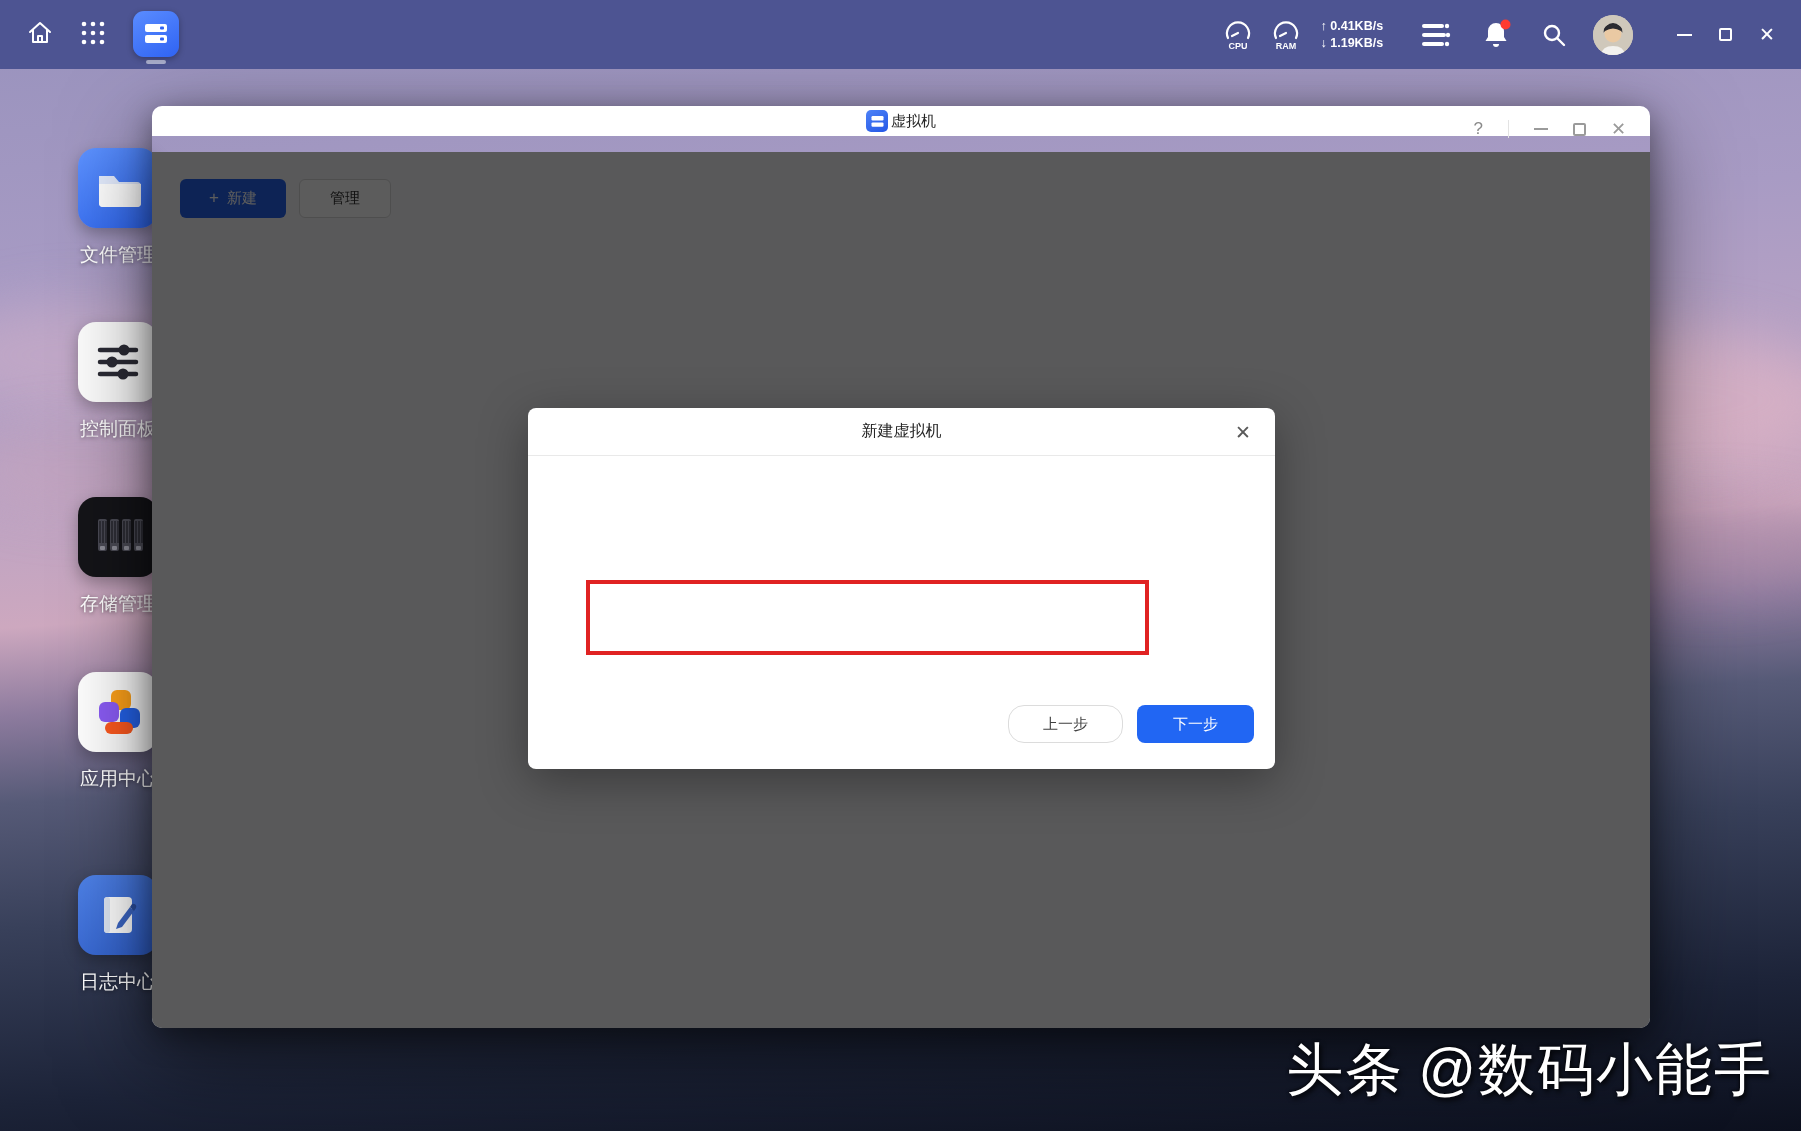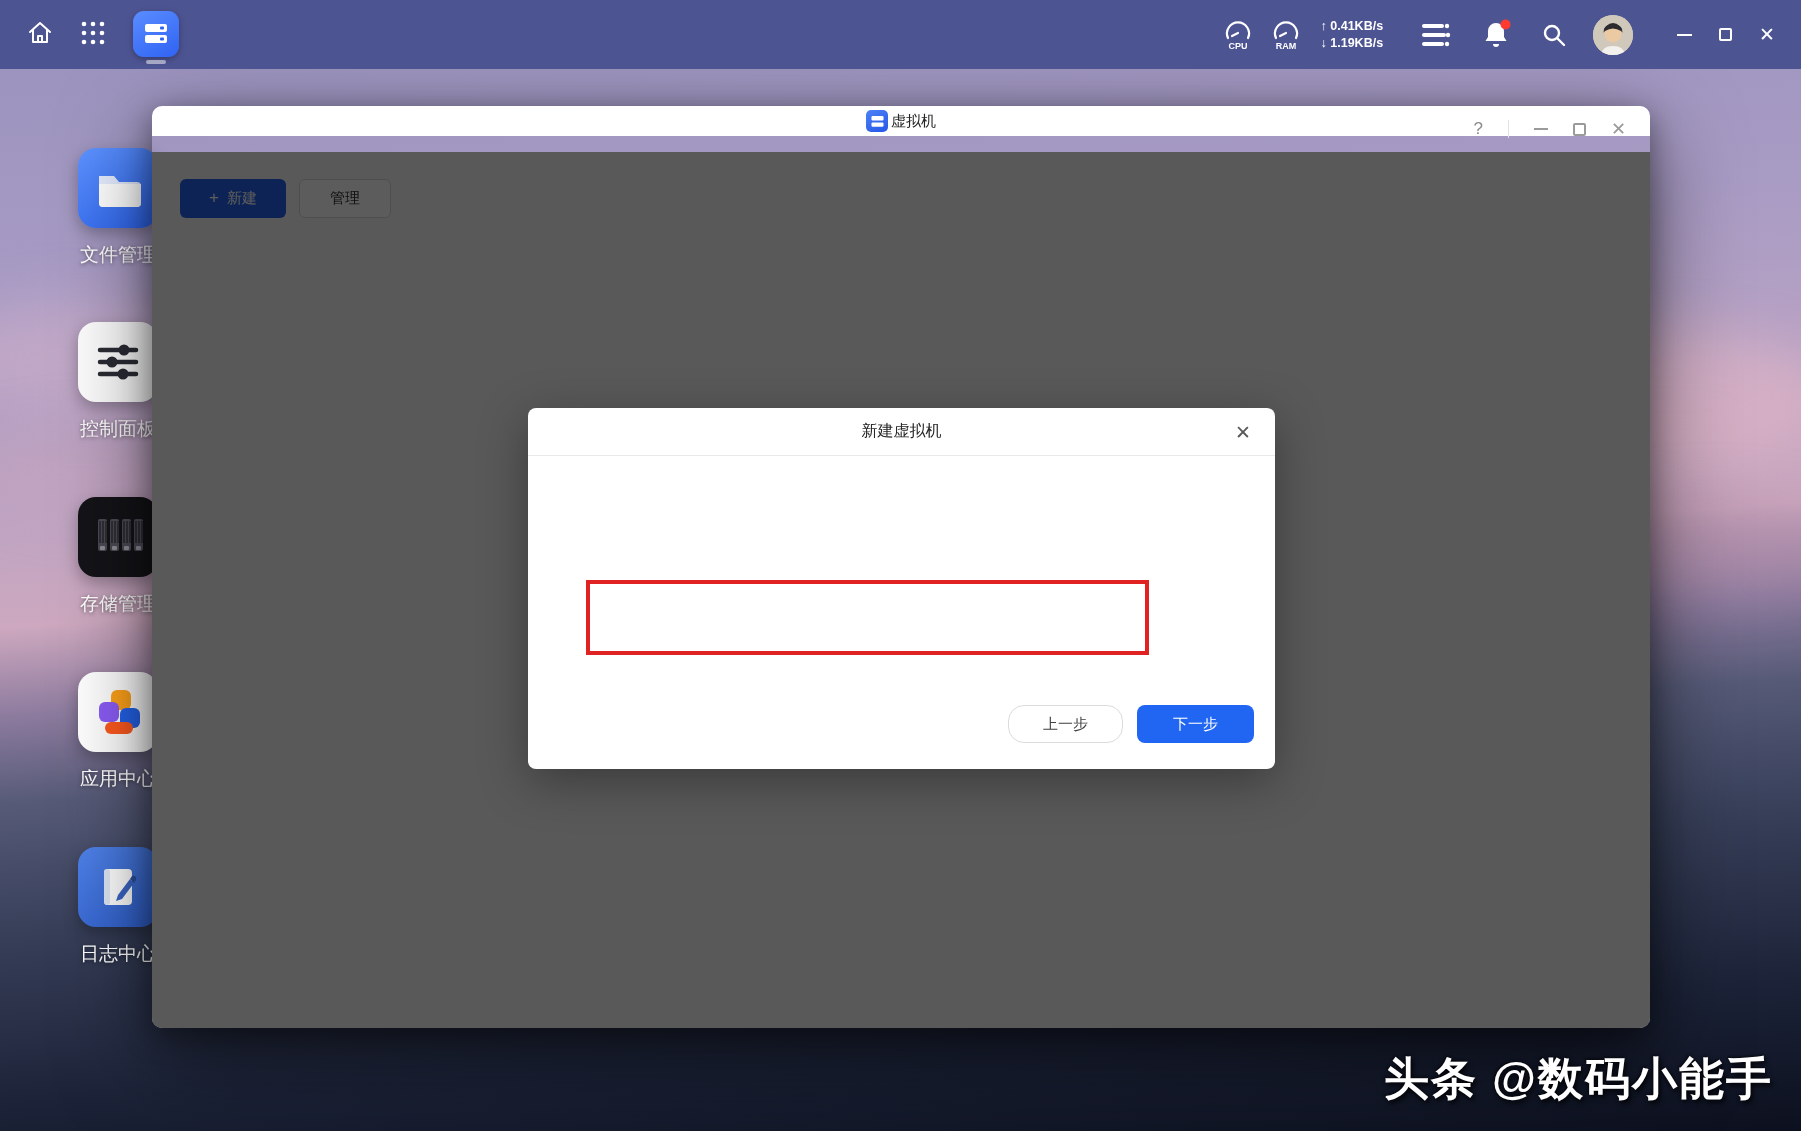--- a/index.html
+++ b/index.html
@@ -89,22 +89,22 @@
   .td-total { left:47.6%; } .td-avail { left:78.6%; }
   .annotation-red { position:absolute; left:58px; top:172px; width:563px; height:75px;
     border:4px solid #e02222; z-index:20; pointer-events:none; }
   .dlg-footer { position:absolute; right:21px; bottom:26px; display:flex; gap:14px; }
   .btn-prev { width:115px; height:38px; background:#fff; border:1px solid #dcdcdc; border-radius:16px;
     color:#404040; font-size:15px; font-family:inherit; }
   .btn-next { width:117px; height:38px; background:#2166f3; border:none; border-radius:8px;
     color:#fff; font-size:15px; font-family:inherit; }
 
   
-  .watermark { position:absolute; right:28px; bottom:22px; z-index:40; color:#fff; font-weight:700;
-    font-size:45px; letter-spacing:2px; white-space:nowrap;
+  .watermark { position:absolute; right:28px; bottom:22px; z-index:40; color:#fff; font-weight:400;
+    font-size:57px; letter-spacing:2px; white-space:nowrap;
     text-shadow:2px 3px 5px rgba(0,0,0,.85), -1px -1px 3px rgba(0,0,0,.6); }
   .watermark .brand { margin-right:14px; }
 </style>
 </head>
 <body>
 
 <div class="desktop-bg">
   <div class="cloud cloud1"></div>
   <div class="cloud cloud2"></div>
   <div class="cloud cloud3"></div>
@@ -176,21 +176,21 @@
     <svg width="56" height="56" viewBox="0 0 56 56">
       <rect x="21" y="6" width="20" height="20" rx="6" fill="#ffa21a"></rect>
       <rect x="9" y="18" width="20" height="20" rx="6" fill="#8b5cf6"></rect>
       <rect x="30" y="24" width="20" height="20" rx="6" fill="#2563eb"></rect>
       <rect x="15" y="38" width="28" height="12" rx="6" fill="#ff5a1f"></rect>
     </svg>
   </div>
   <div class="lbl">应用中心</div>
 </div>
 
-<div class="desk-icon" style="top:847px">
+<div class="desk-icon" style="top:875px">
   <div class="tile tile-logs">
     <svg width="56" height="56" viewBox="0 0 56 56">
       <rect x="14" y="10" width="28" height="36" rx="4" fill="#ffffff"></rect>
       <rect x="14" y="10" width="6" height="36" rx="3" fill="#dfe7f5"></rect>
       <path d="M40 20 L28 36 L26 42 L32 40 L44 24 z" fill="#3c66c4"></path>
       <path d="M40 20 L44 24 L46 21 a3 3 0 0 0 -4 -4 z" fill="#2b4e9e"></path>
     </svg>
   </div>
   <div class="lbl">日志中心</div>
 </div>

